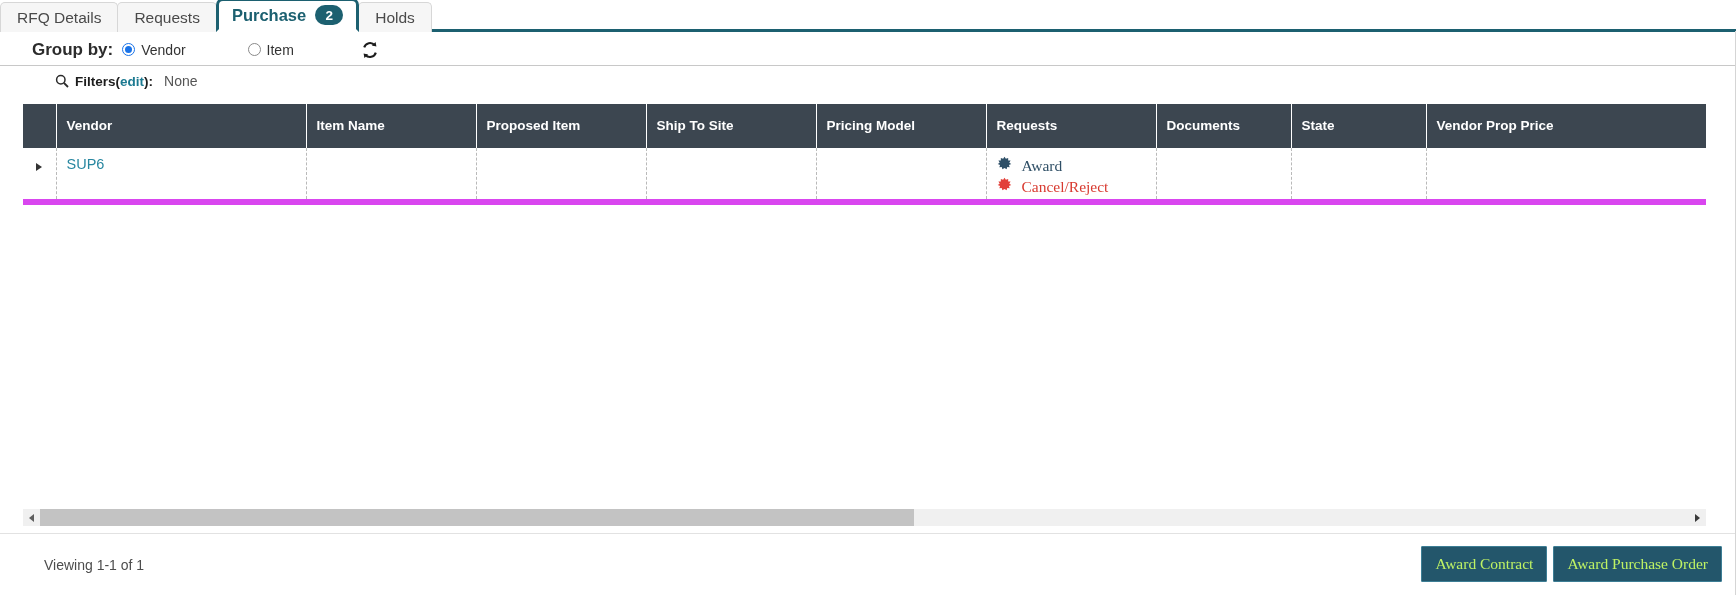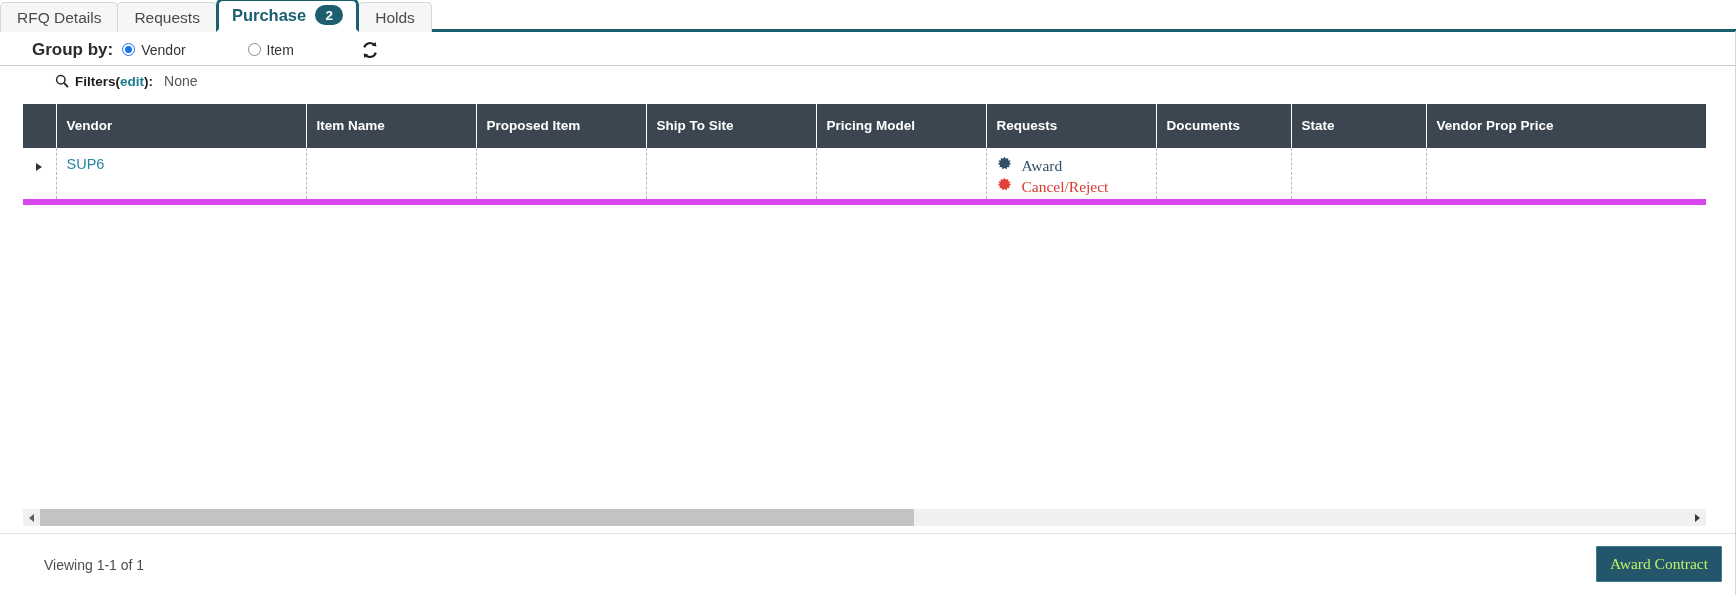--- a/index.html
+++ b/index.html
@@ -455,16 +455,17 @@
   </span>
   <span class="hscroll-arrow">
     <span class="arrow-right"></span>
   </span>
 </div>
 
 <div class="footer">
   <span class="viewing">Viewing 1-1 of 1</span>
   <div class="footer-buttons">
     <button class="btn">Award Contract</button>
+    <button class="btn">Award Purchase Order</button>
   </div>
 </div>
 
 <div class="page-edge"></div>
 
 </body></html>

